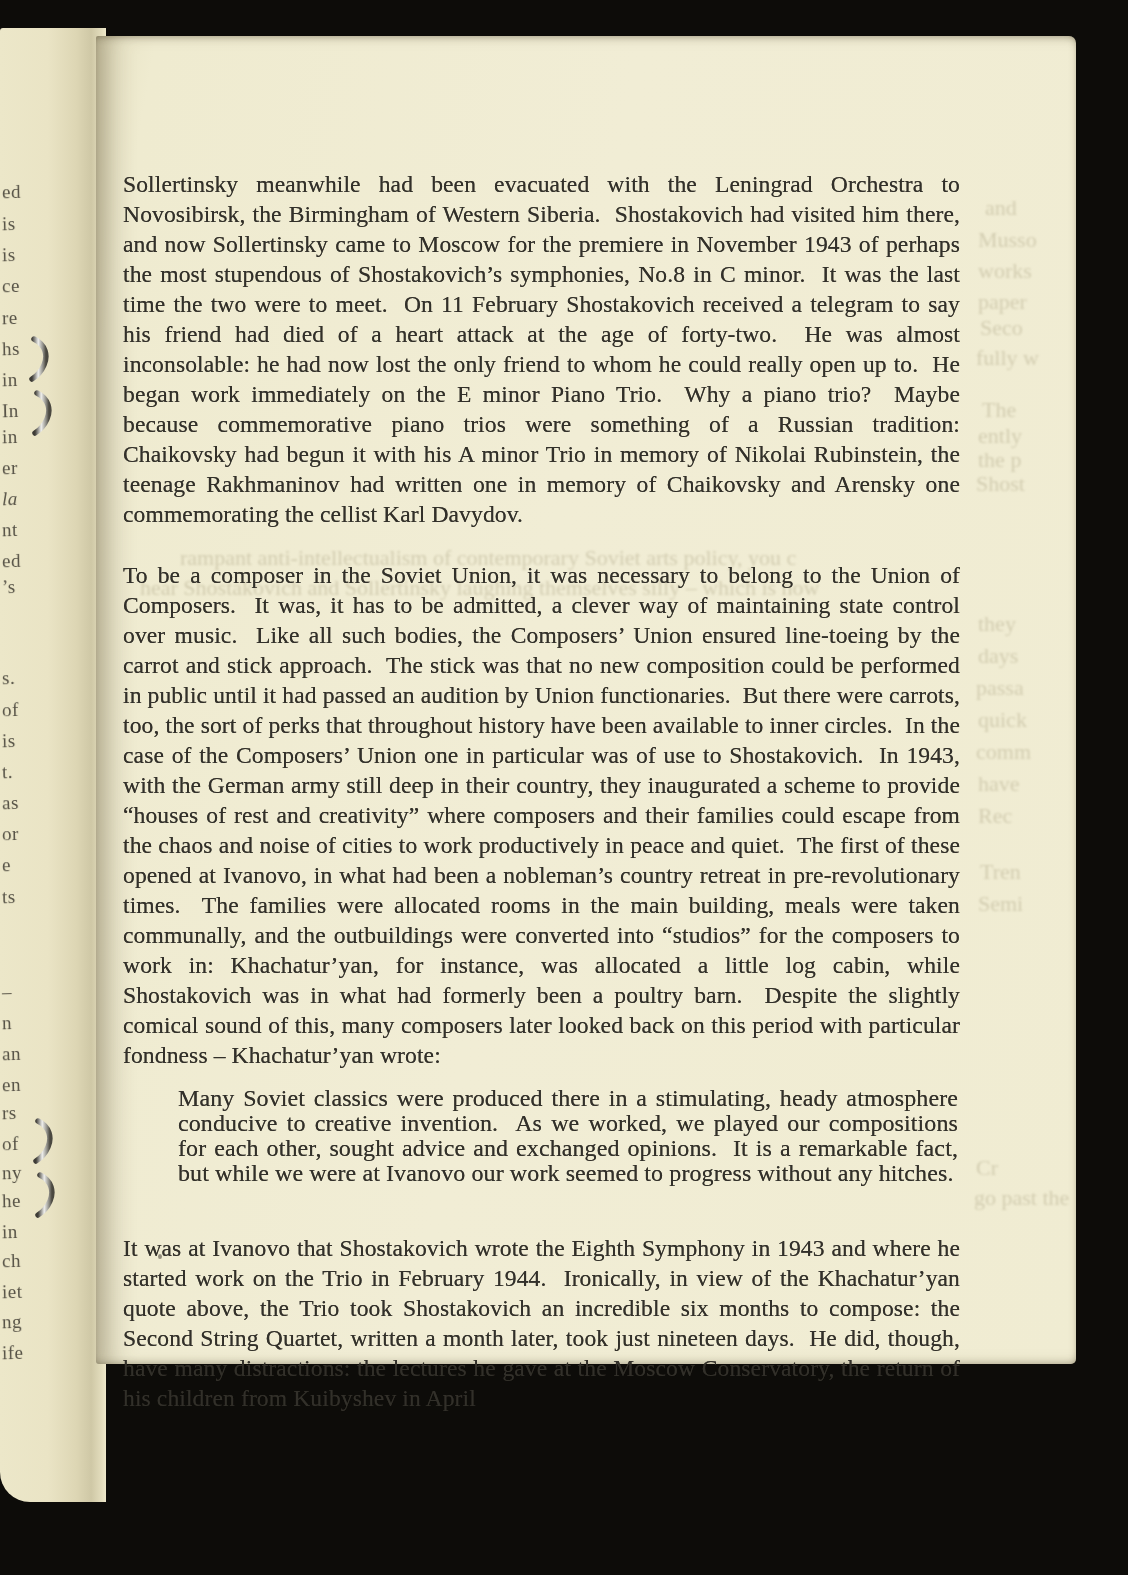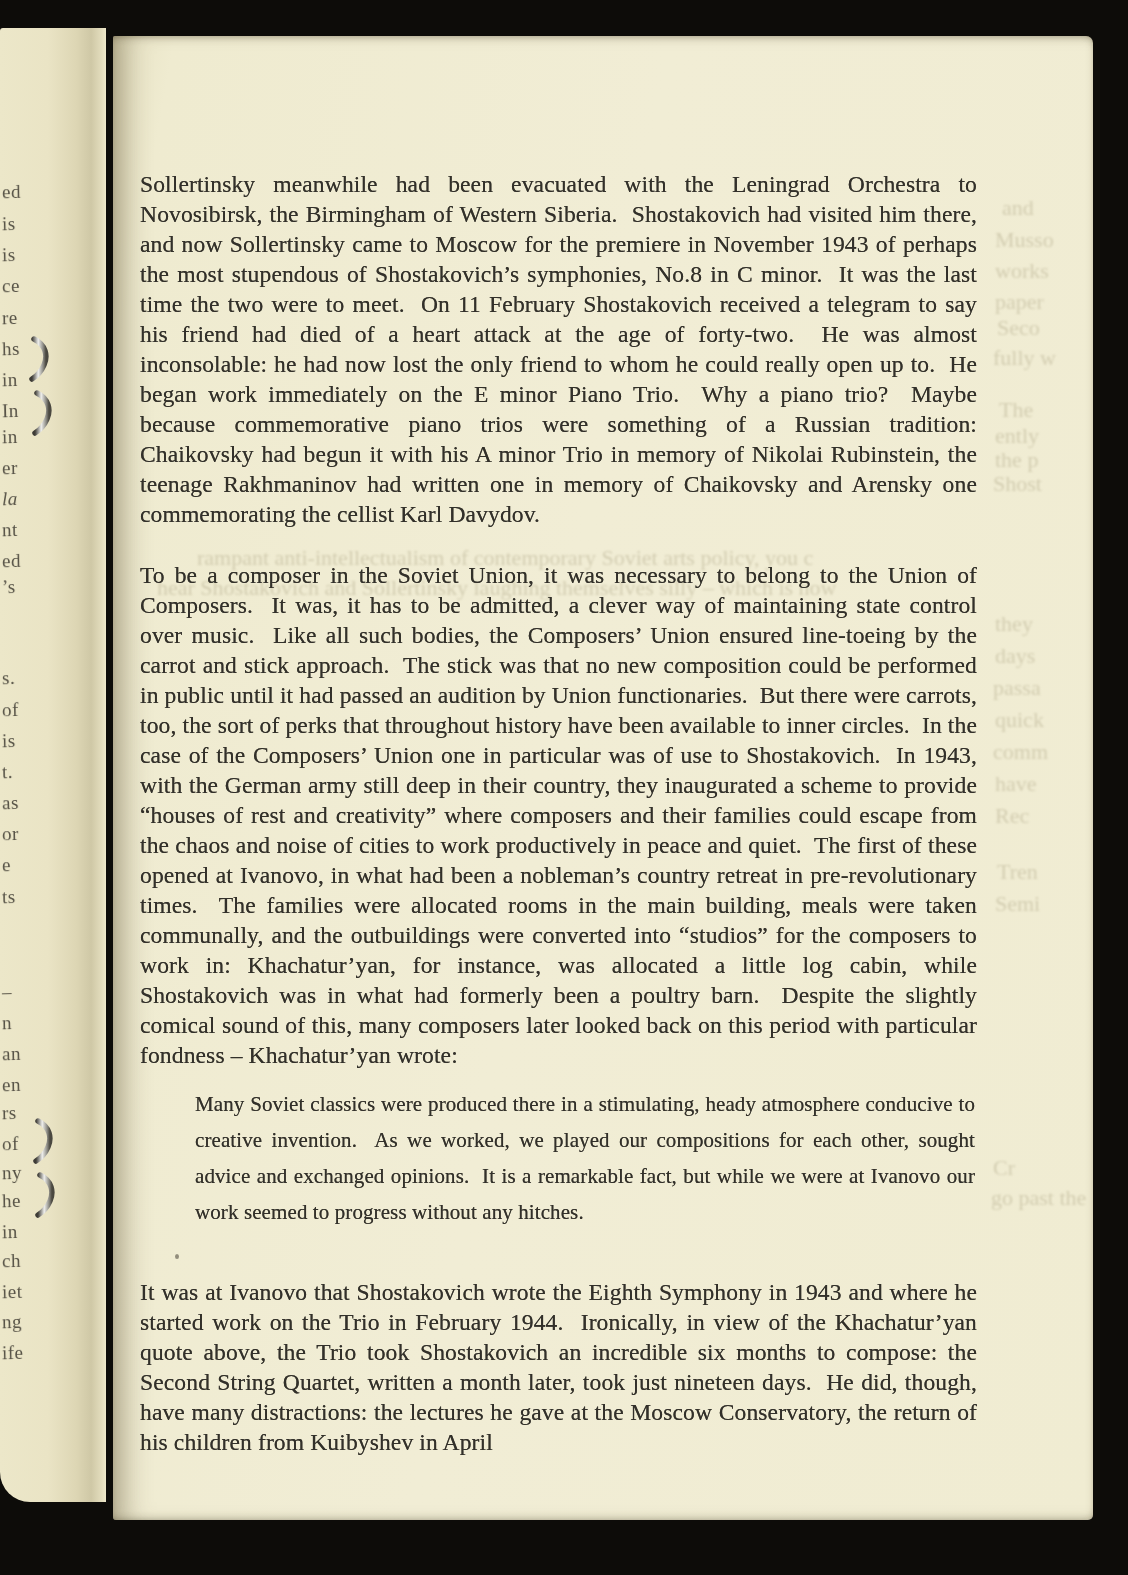--- a/index.html
+++ b/index.html
@@ -22,21 +22,21 @@
     position:absolute;left:2px;width:26px;
     font-size:19px;line-height:19px;color:#565246;
     transform:rotate(-1.5deg);
     letter-spacing:.5px;
     filter:blur(.3px);
   }
   .edge-frag.it{font-style:italic;}
 
   
   .page{
-    position:absolute;left:113px;top:36px;width:980px;height:1484px;
+    position:absolute;left:96px;top:36px;width:980px;height:1328px;
     background:linear-gradient(100deg,#e7e2c4 0%,#efebd0 5%,#f1edd5 45%,#f0ecd2 100%);
     border-radius:2px 7px 5px 3px;
     box-shadow:inset 26px 0 30px -18px rgba(70,58,24,.45),
                inset -4px 0 10px -6px rgba(70,58,24,.25),
                inset 0 6px 10px -7px rgba(40,34,14,.5),
                inset 0 -6px 10px -7px rgba(40,34,14,.4);
     font-family:Liberation Serif, serif;
   }
 
   
@@ -58,21 +58,21 @@
   .para{
     margin:0 0 31px 0;
     font-size:23.6px;line-height:30px;
     text-align:justify;text-align-last:left;
     white-space:pre-wrap;
     letter-spacing:.1px;
   }
   .para.tight{margin-bottom:16px;}
   .para.quote{
     margin:0 2px 47px 55px;
-    font-size:21px;line-height:36px;
+    font-size:24px;line-height:25px;
   }
   .para.last{margin-bottom:4px;}
 
   .speck{
     position:absolute;width:4px;height:5px;border-radius:50%;
     background:rgba(70,64,52,.55);
   }
 
   
   .staple{position:absolute;width:22px;height:46px;}

